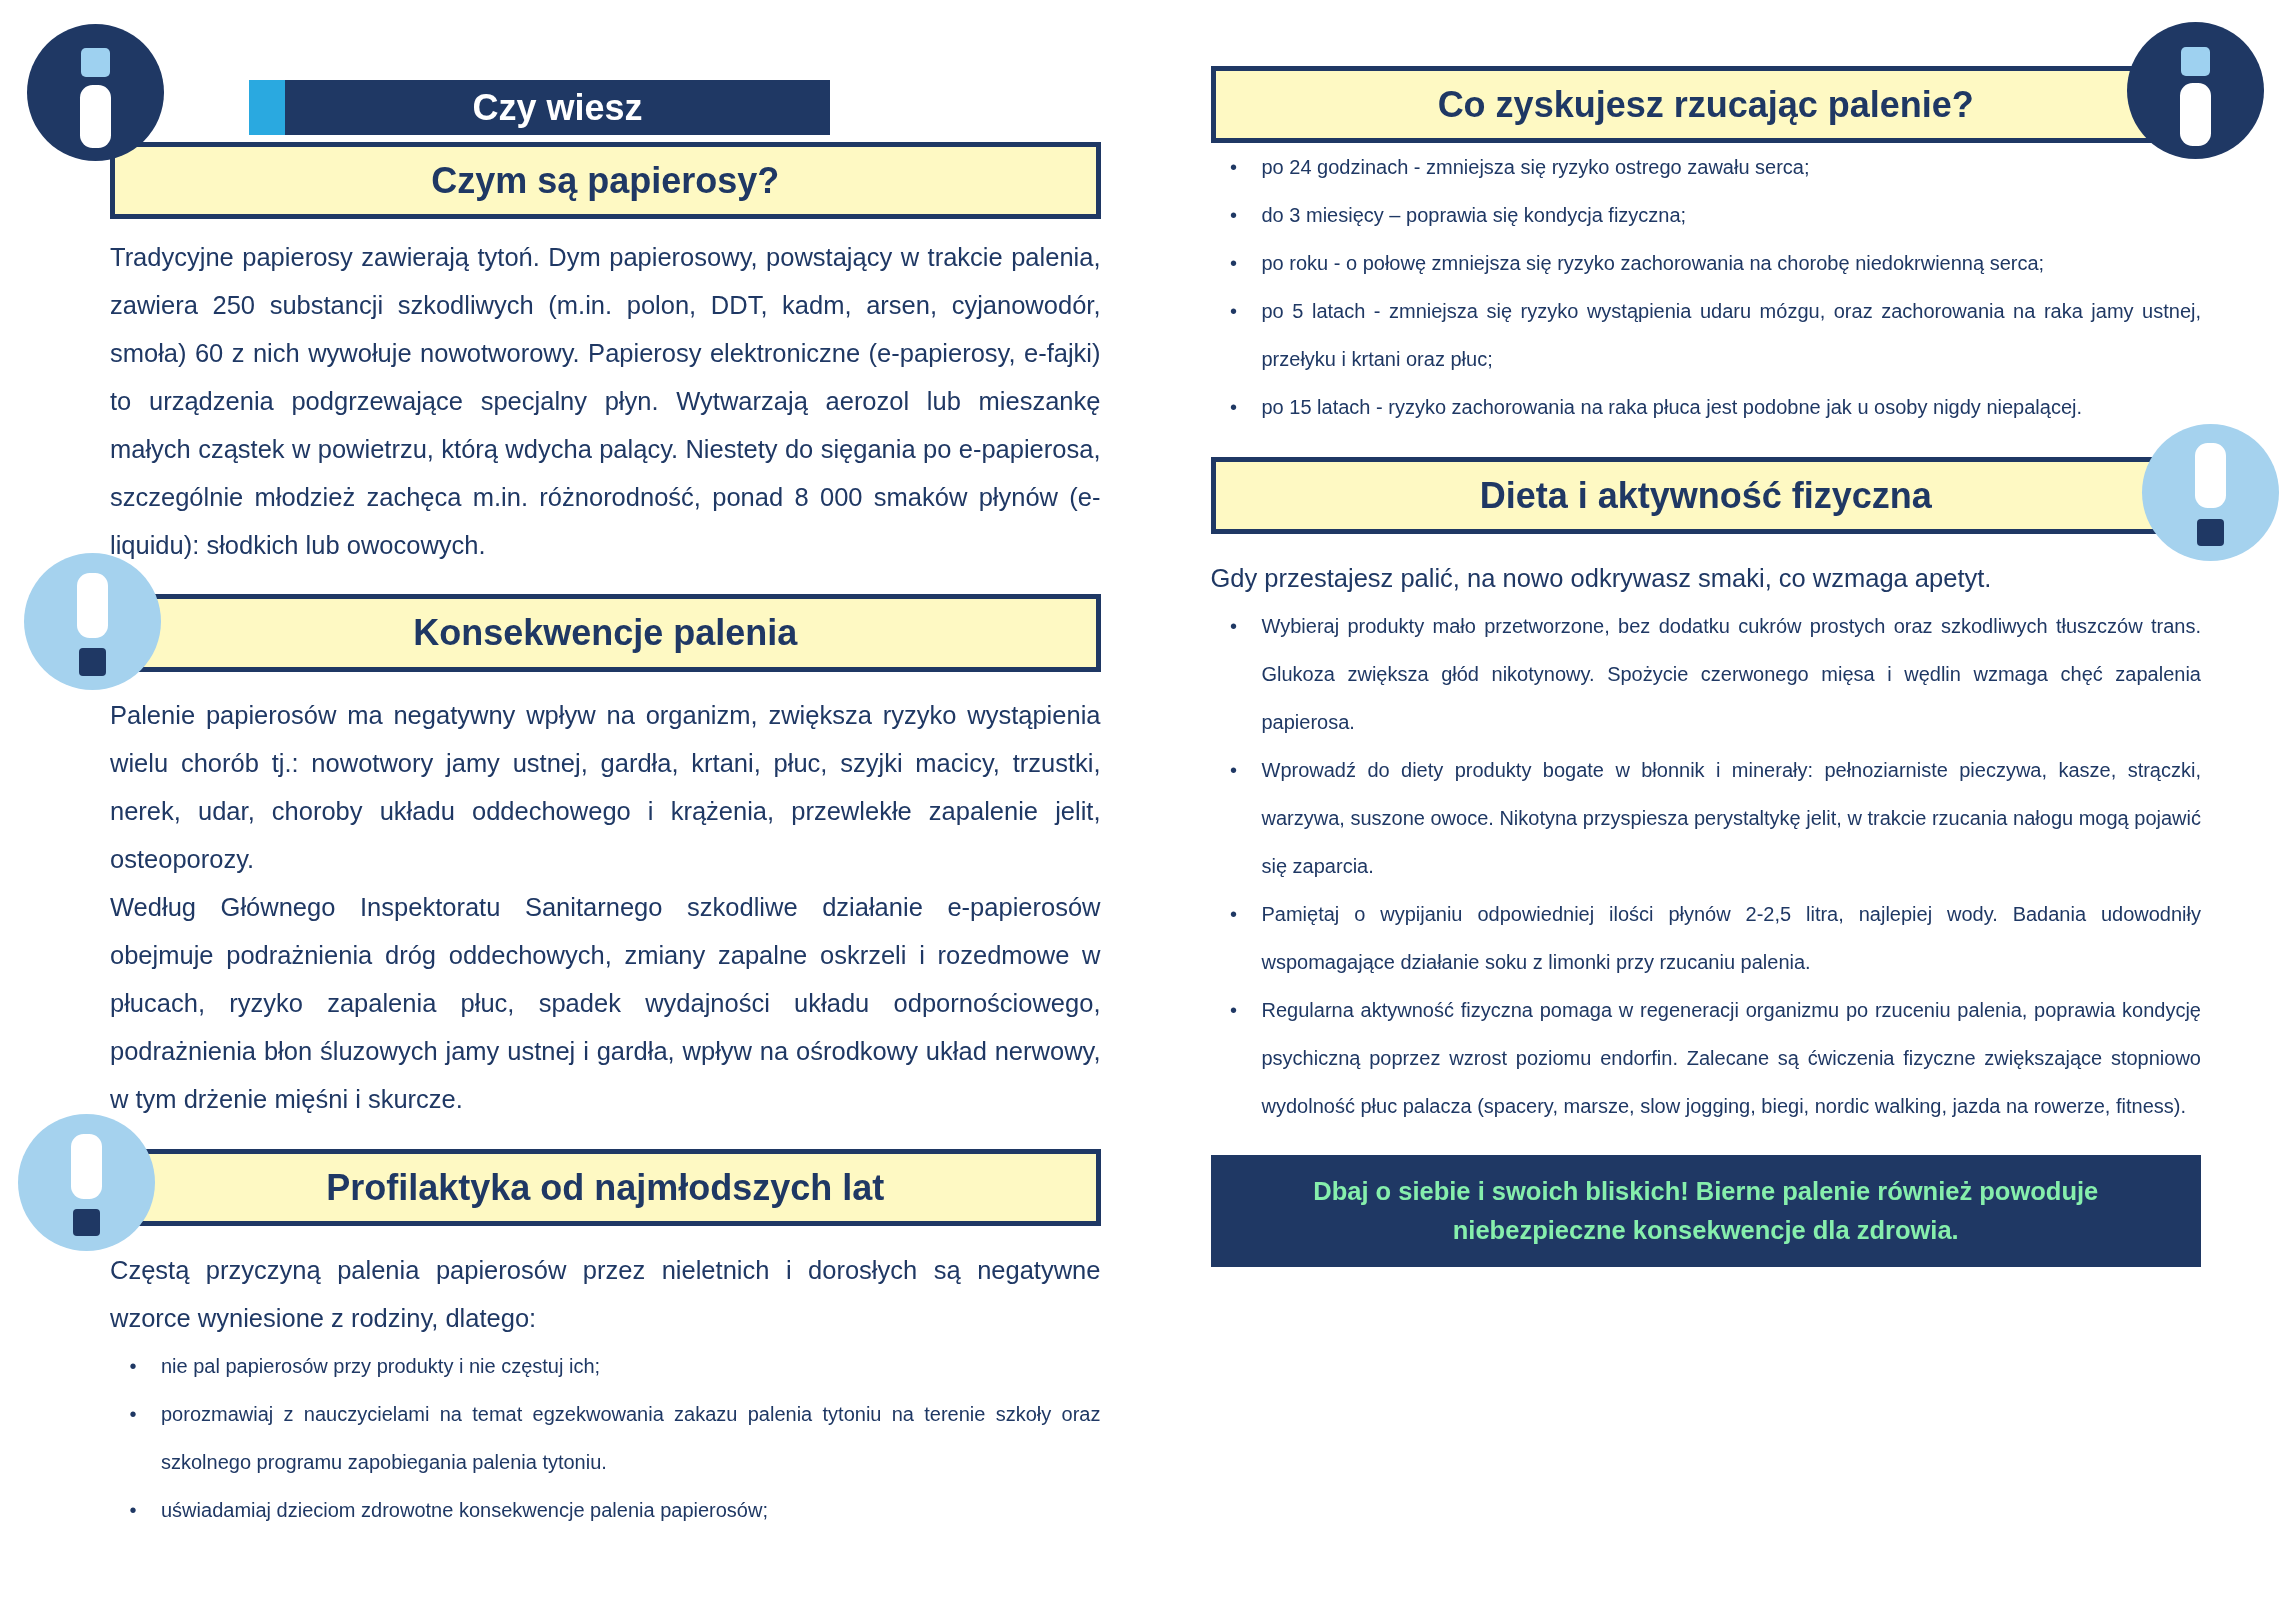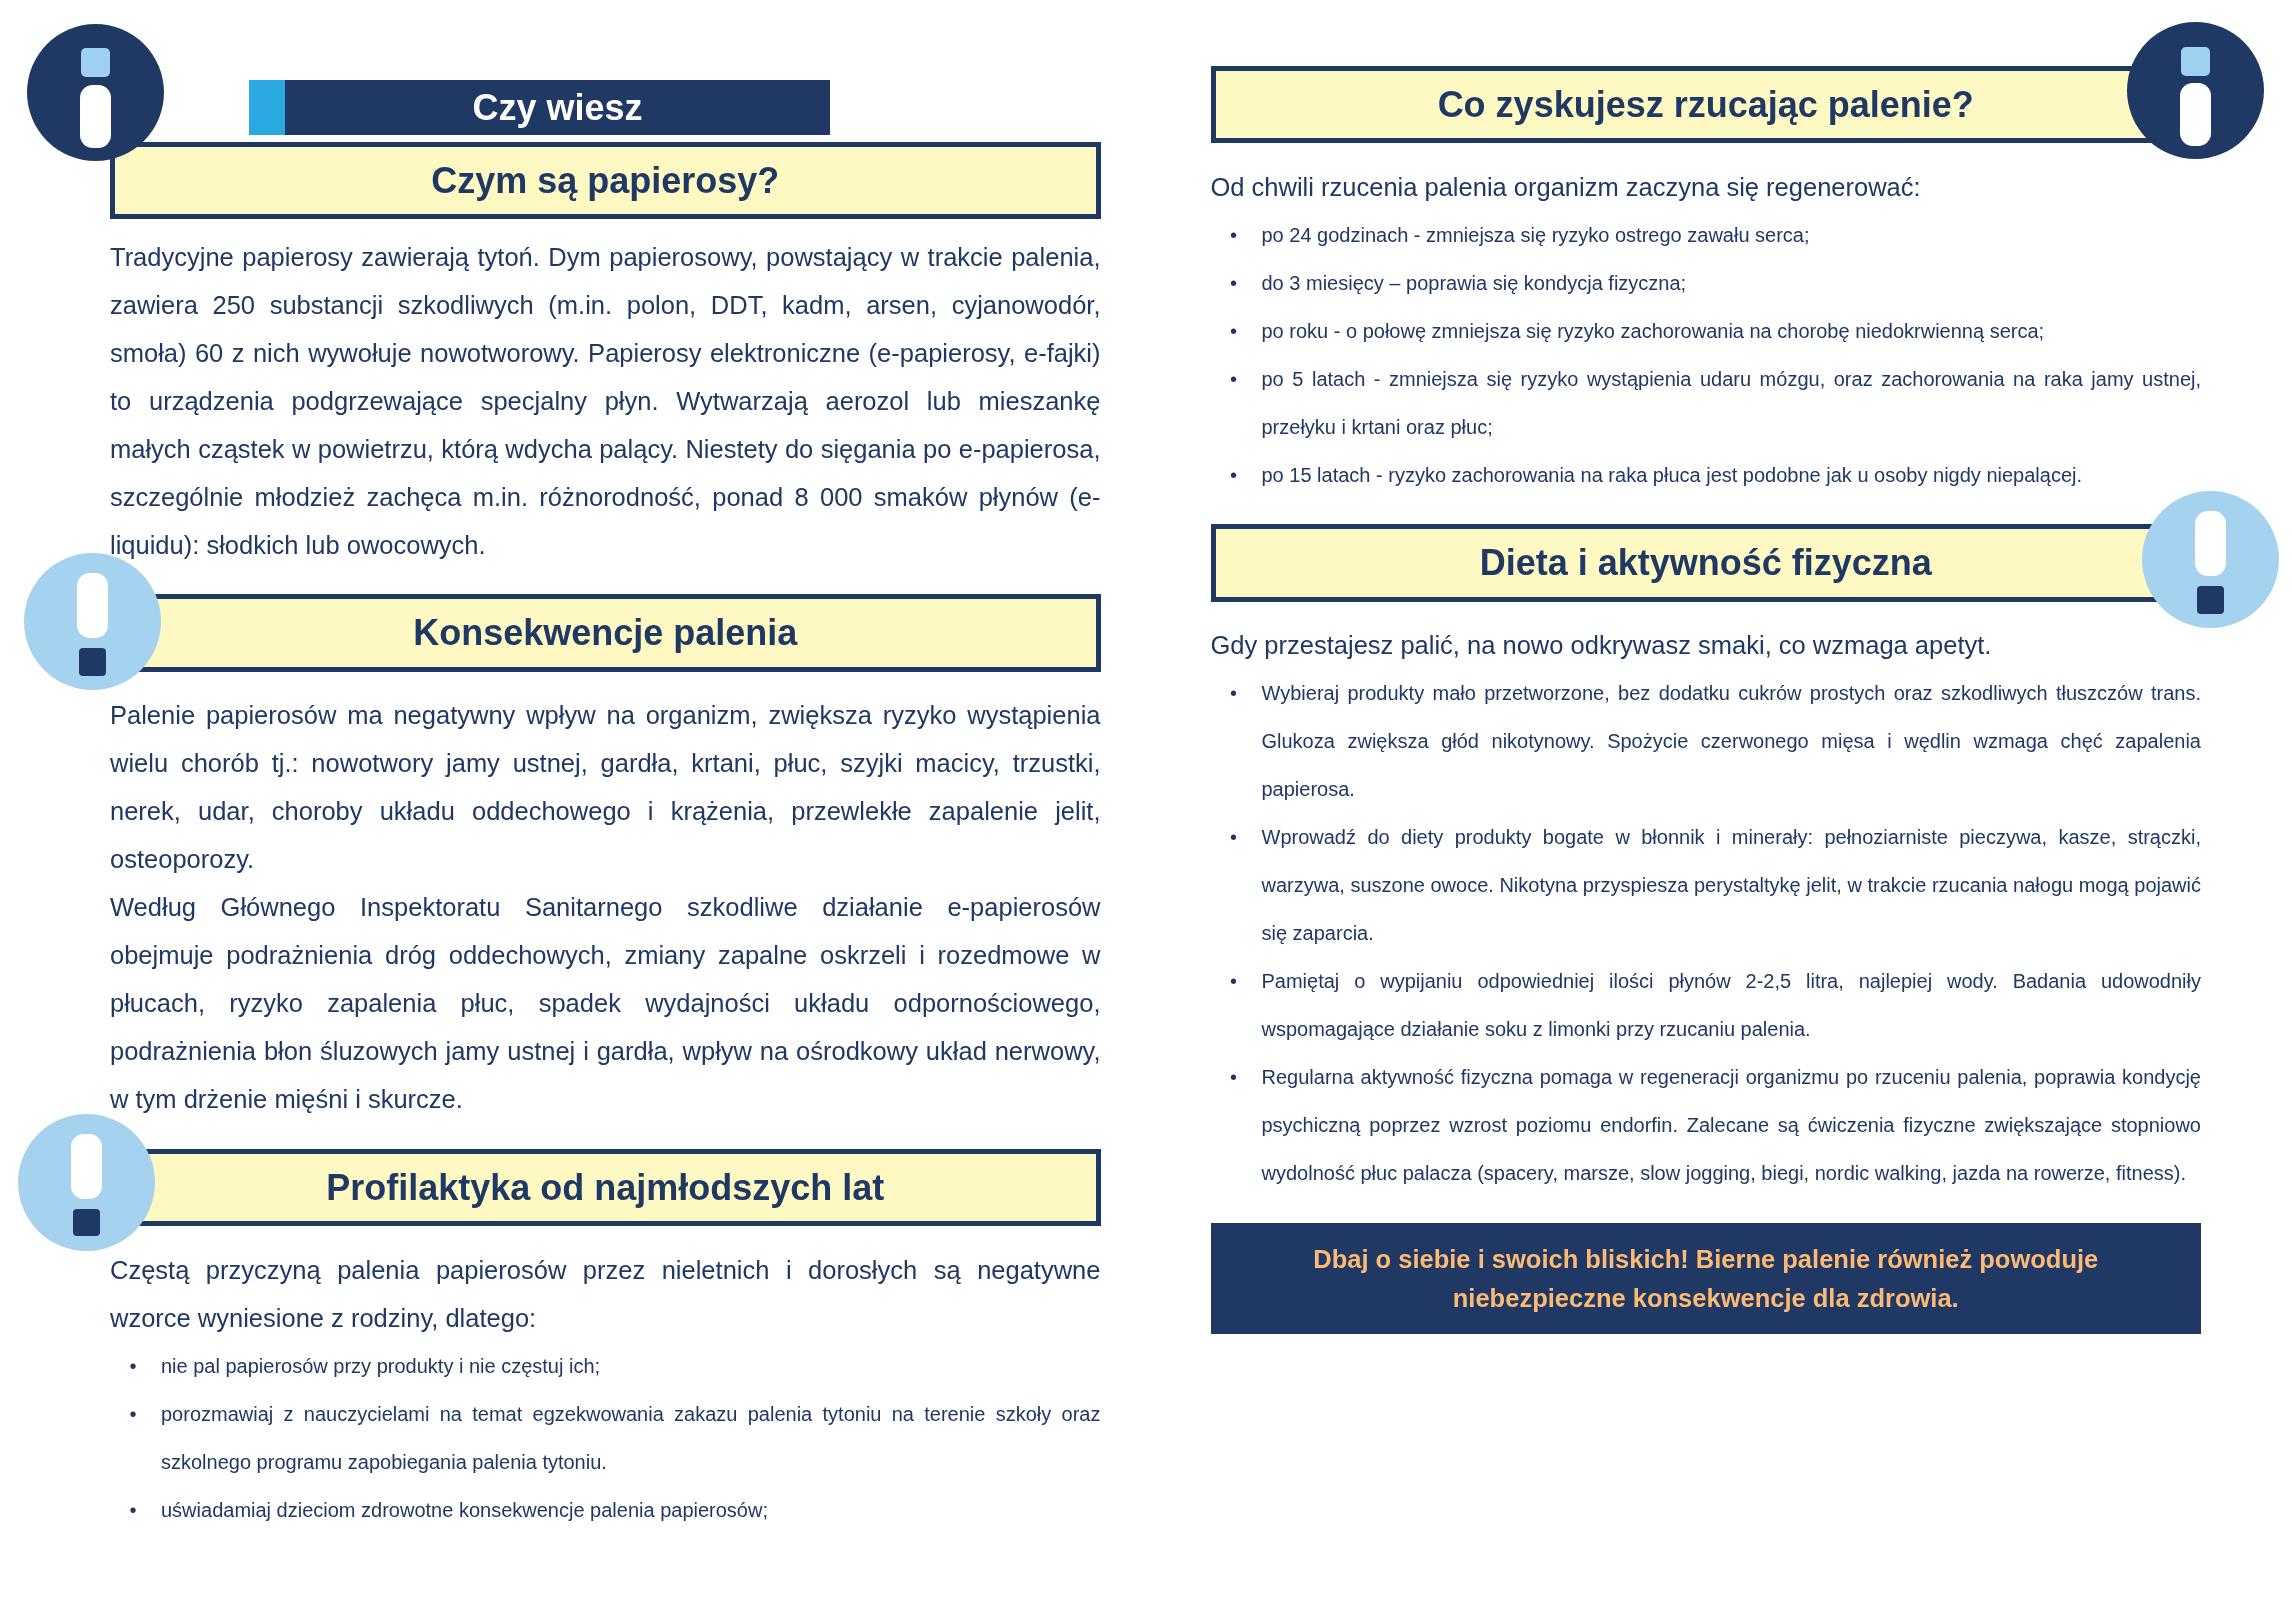--- a/index.html
+++ b/index.html
@@ -119,21 +119,21 @@
   .icon-warn .dot {
     position: absolute; left: 55px; top: 95px;
     width: 27.4px; height: 27.4px;
     background: #1f3864; border-radius: 3.9px;
   }
 
   
   .footer-box {
     margin-top: 25.5px;
     background: #1f3864;
-    color: #fdba74;
+    color: #86efac;
     font-size: 25.5px;
     font-weight: bold;
     text-align: center;
     line-height: 39px;
     padding: 16.7px 39px;
   }
 </style>
 </head>
 <body>
 
@@ -187,21 +187,20 @@
   <section class="col">
 
     <div class="section-head" style="margin-top:66px;">
       <span class="icon icon-info" style="right:-63px; top:-44px;">
         <span class="tittle"></span>
         <span class="stem"></span>
       </span>
       <h2 class="title-box">Co zyskujesz rzucając palenie?</h2>
     </div>
 
-    <p class="body mt-md">Od chwili rzucenia palenia organizm zaczyna się regenerować:</p>
     <ul class="bullets">
       <li>po 24 godzinach - zmniejsza się ryzyko ostrego zawału serca;</li>
       <li>do 3 miesięcy – poprawia się kondycja fizyczna;</li>
       <li>po roku - o połowę zmniejsza się ryzyko zachorowania na chorobę niedokrwienną serca;</li>
       <li>po 5 latach - zmniejsza się ryzyko wystąpienia udaru mózgu, oraz zachorowania na raka jamy ustnej, przełyku i krtani oraz płuc;</li>
       <li>po 15 latach - ryzyko zachorowania na raka płuca jest podobne jak u osoby nigdy niepalącej.</li>
     </ul>
 
     <div class="section-head">
       <span class="icon icon-warn" style="right:-78px; top:-33px;">

